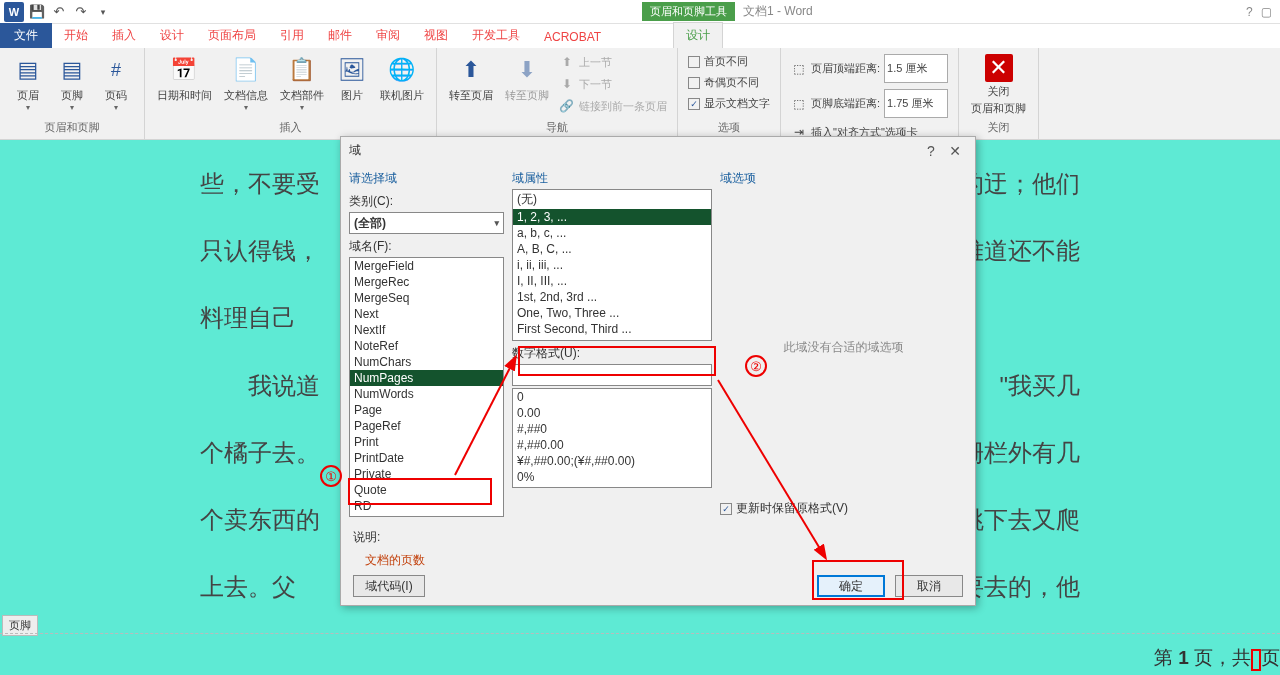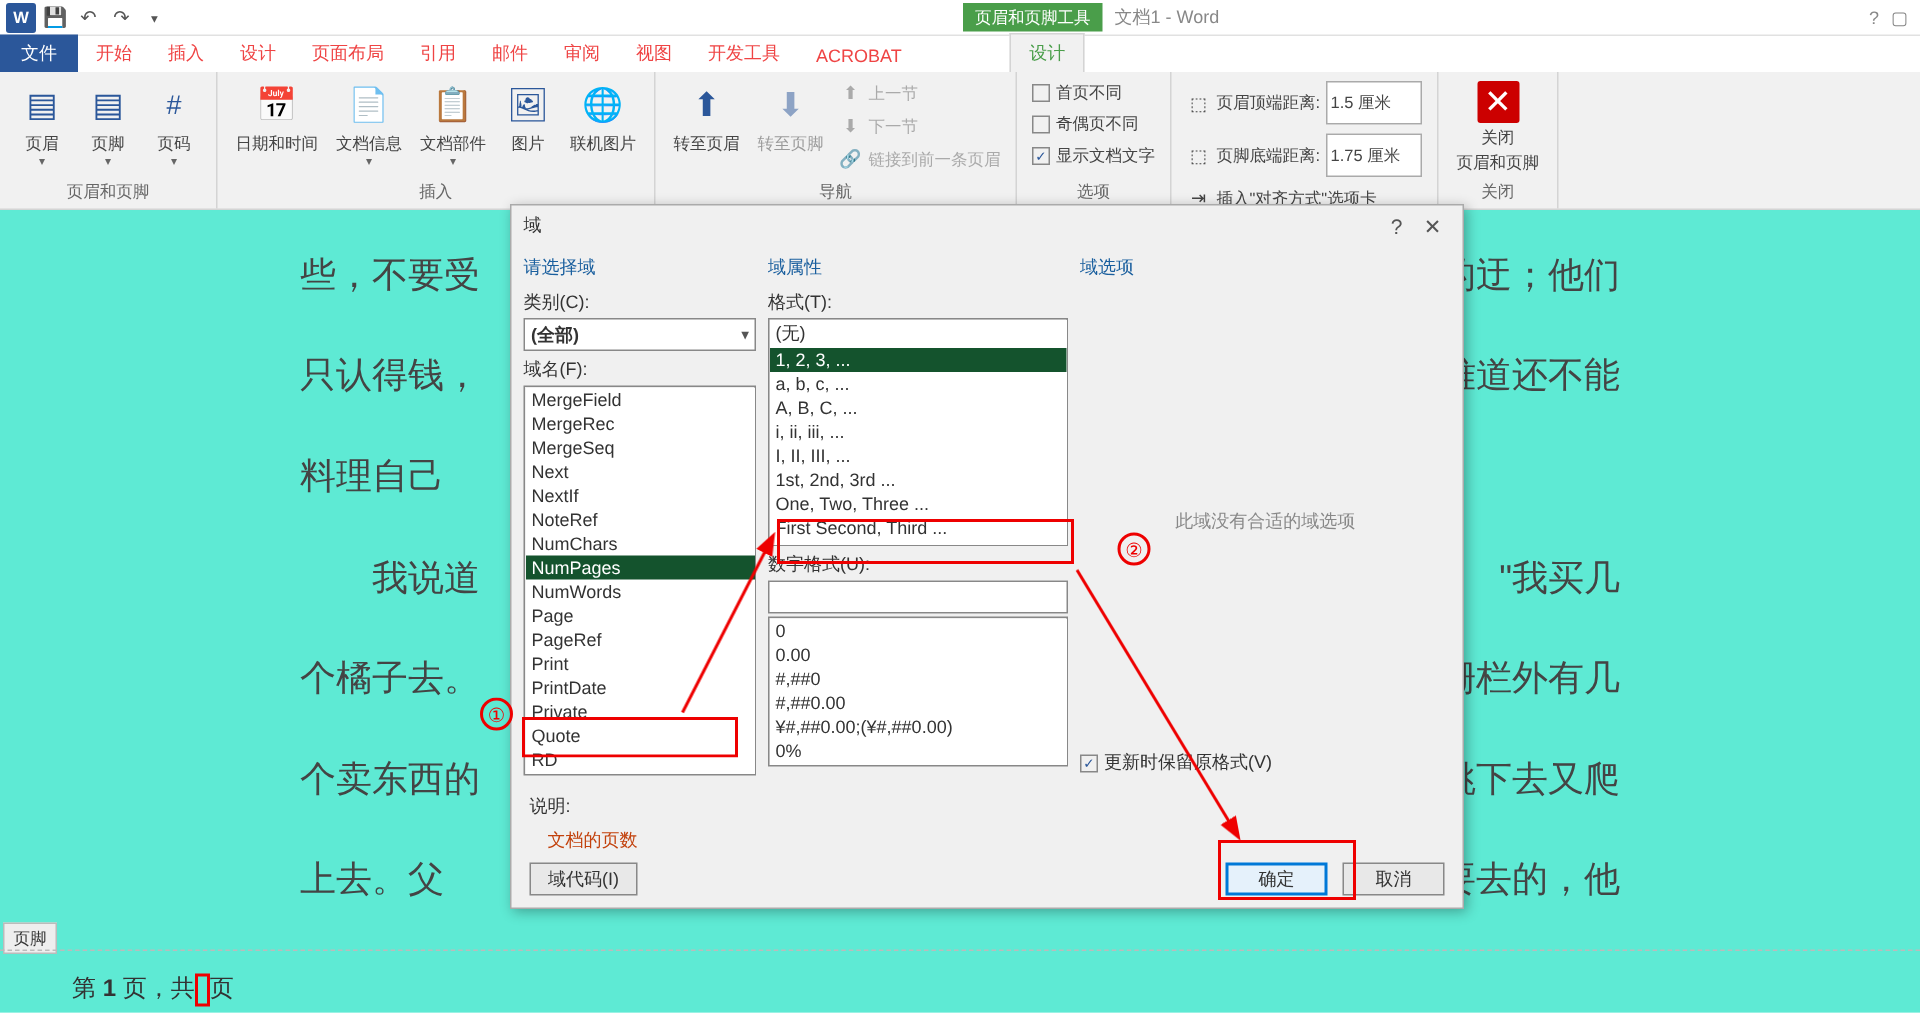--- a/index.html
+++ b/index.html
@@ -71,21 +71,21 @@
 
 
 .red-box { position: absolute; border: 2px solid #e00; pointer-events: none; }
 .red-circle { position: absolute; width: 22px; height: 22px; border: 2px solid #e00; border-radius: 50%; color: #e00; display: flex; align-items: center; justify-content: center; font-size: 13px; pointer-events: none; }
 .arrow-svg { position: absolute; pointer-events: none; }
 
 
 .footer-area { position: absolute; bottom: 0; left: 0; right: 0; height: 60px; }
 .footer-tab { position: absolute; left: 2px; top: 0; background: #eee; border: 1px solid #bbb; padding: 2px 6px; font-size: 11px; }
 .footer-dash { position: absolute; top: 18px; left: 0; right: 0; border-top: 1px dashed #bbb; }
-.footer-text { position: absolute; bottom: 4px; left: 0; right: 0; text-align: left; font-size: 16px; font-family: "SimSun", serif; padding-left: 48px; }
+.footer-text { position: absolute; bottom: 4px; left: 0; right: 0; text-align: right; font-size: 19px; font-family: "SimSun", serif; }
 .footer-cursor { border: 2px solid #e00; display: inline-block; width: 10px; height: 22px; vertical-align: middle; }
 </style>
 </head>
 <body>
 
 <div class="titlebar">
   <div class="qat">
     <span class="word-icon">W</span>
     <span class="icon">💾</span>
     <span class="icon">↶</span>
@@ -312,21 +312,20 @@
           <div class="item">PrintDate</div>
           <div class="item">Private</div>
           <div class="item">Quote</div>
           <div class="item">RD</div>
           <div class="item">Ref</div>
         </div>
     </div>
 
     <div class="dialog-col col2">
       <div class="dialog-section-label">域属性</div>
-      <div class="dialog-label">格式(T):</div>
       <div class="dialog-listbox" id="formats" style="height:152px">
           <div class="item">(无)</div>
           <div class="item selected">1, 2, 3, ...</div>
           <div class="item">a, b, c, ...</div>
           <div class="item">A, B, C, ...</div>
           <div class="item">i, ii, iii, ...</div>
           <div class="item">I, II, III, ...</div>
           <div class="item">1st, 2nd, 3rd ...</div>
           <div class="item">One, Two, Three ...</div>
           <div class="item">First Second, Third ...</div>

